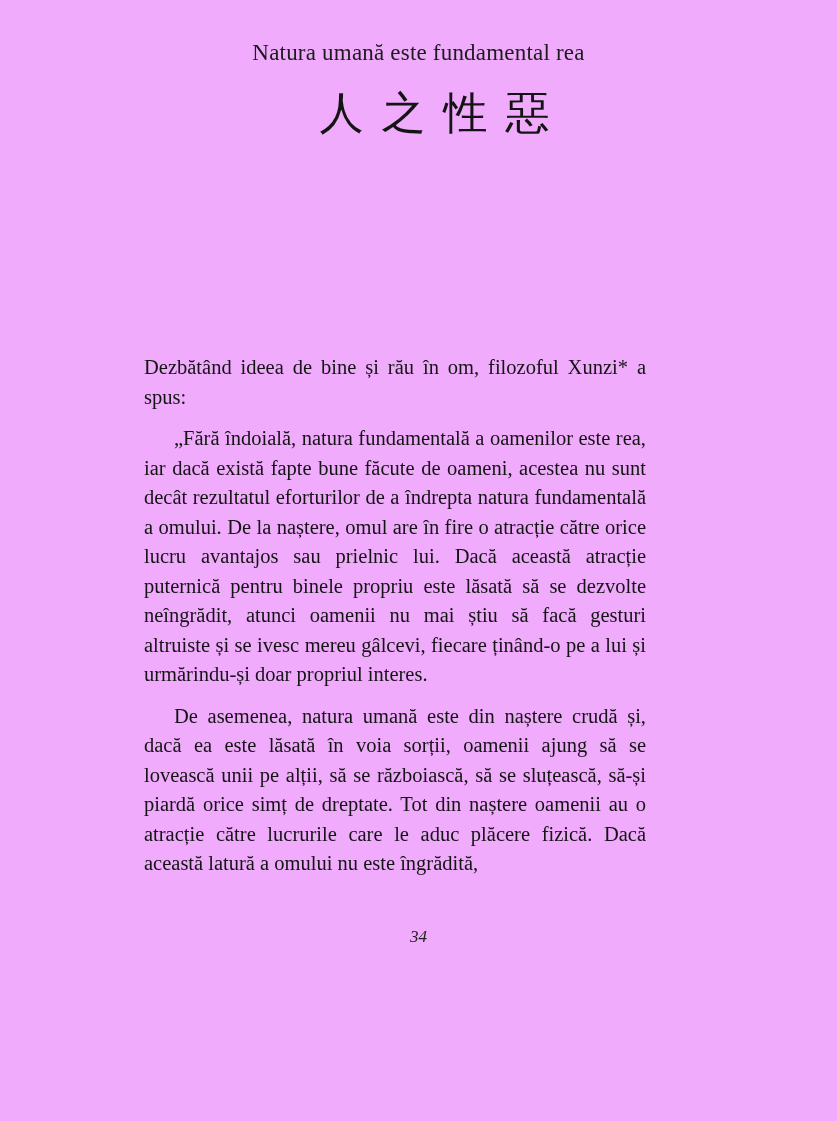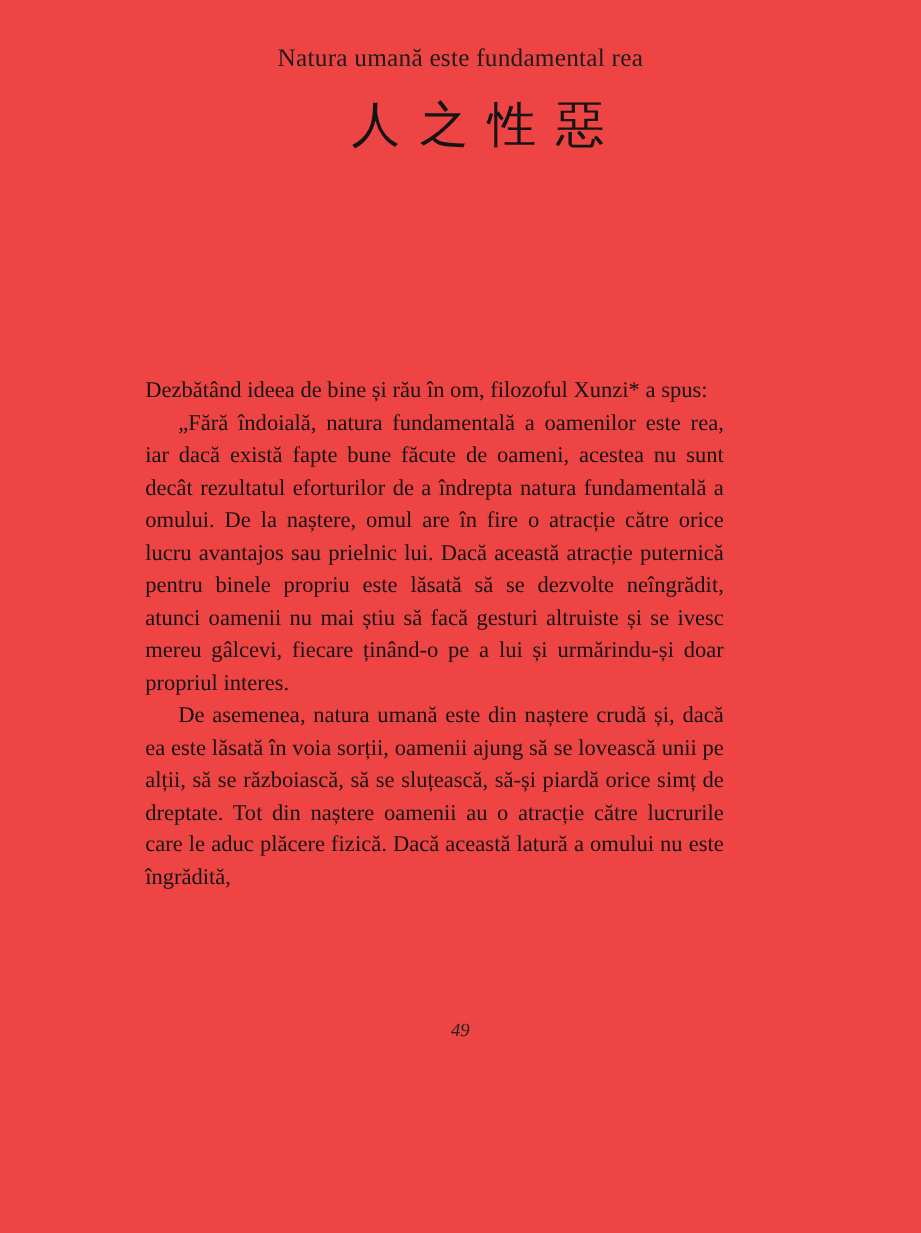--- a/index.html
+++ b/index.html
@@ -11,21 +11,21 @@
     height: 1121px;
     position: relative;
     background: #ffffff;
     font-family: "Liberation Serif", serif;
     color: #1b1b1b;
     overflow: hidden;
   }
   .page {
     position: absolute;
     inset: 0;
-    background: #ef4444;
+    background: #f0abfc;
   }
   .chapter-title {
     position: absolute;
     top: 40px;
     left: 0;
     width: 100%;
     margin: 0;
     text-align: center;
     font-size: 23px;
     font-weight: normal;
@@ -48,21 +48,21 @@
     position: absolute;
     left: 132px;
     top: 341px;
     width: 526px;
     font-size: 20.5px;
     line-height: 29.5px;
     text-align: justify;
     color: #141414;
   }
   .text-block p {
-    margin: 0;
+    margin: 12px;
   }
   .text-block p.indent {
     text-indent: 30px;
   }
   .page-number {
     position: absolute;
     top: 927px;
     left: 0;
     width: 100%;
     text-align: center;
@@ -79,15 +79,15 @@
   <h1 class="chapter-title">Natura umană este fundamental rea</h1>
 
   <div class="chinese-title">人之性惡</div>
 
   <div class="text-block">
     <p>Dezbătând ideea de bine și rău în om, filozoful Xunzi* a spus:</p>
     <p class="indent">„Fără îndoială, natura fundamentală a oamenilor este rea, iar dacă există fapte bune făcute de oameni, acestea nu sunt decât rezultatul eforturilor de a îndrepta natura fundamentală a omului. De la naștere, omul are în fire o atracție către orice lucru avantajos sau prielnic lui. Dacă această atracție puternică pentru binele propriu este lăsată să se dezvolte neîngrădit, atunci oamenii nu mai știu să facă gesturi altruiste și se ivesc mereu gâlcevi, fiecare ținând-o pe a lui și urmărindu-și doar propriul interes.</p>
     <p class="indent">De asemenea, natura umană este din naștere crudă și, dacă ea este lăsată în voia sorții, oamenii ajung să se lovească unii pe alții, să se războiască, să se sluțească, să-și piardă orice simț de dreptate. Tot din naștere oamenii au o atracție către lucrurile care le aduc plăcere fizică. Dacă această latură a omului nu este îngrădită,</p>
   </div>
 
-  <div class="page-number">49</div>
+  <div class="page-number">34</div>
 
 </div>
 
 </body></html>

